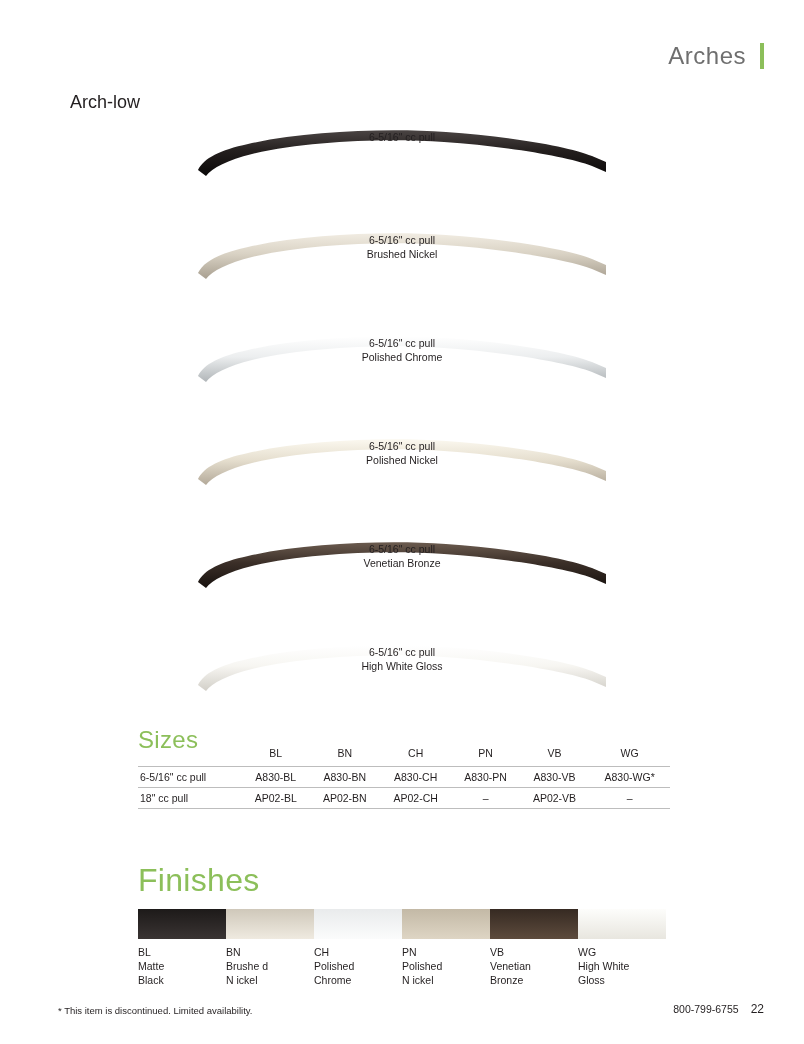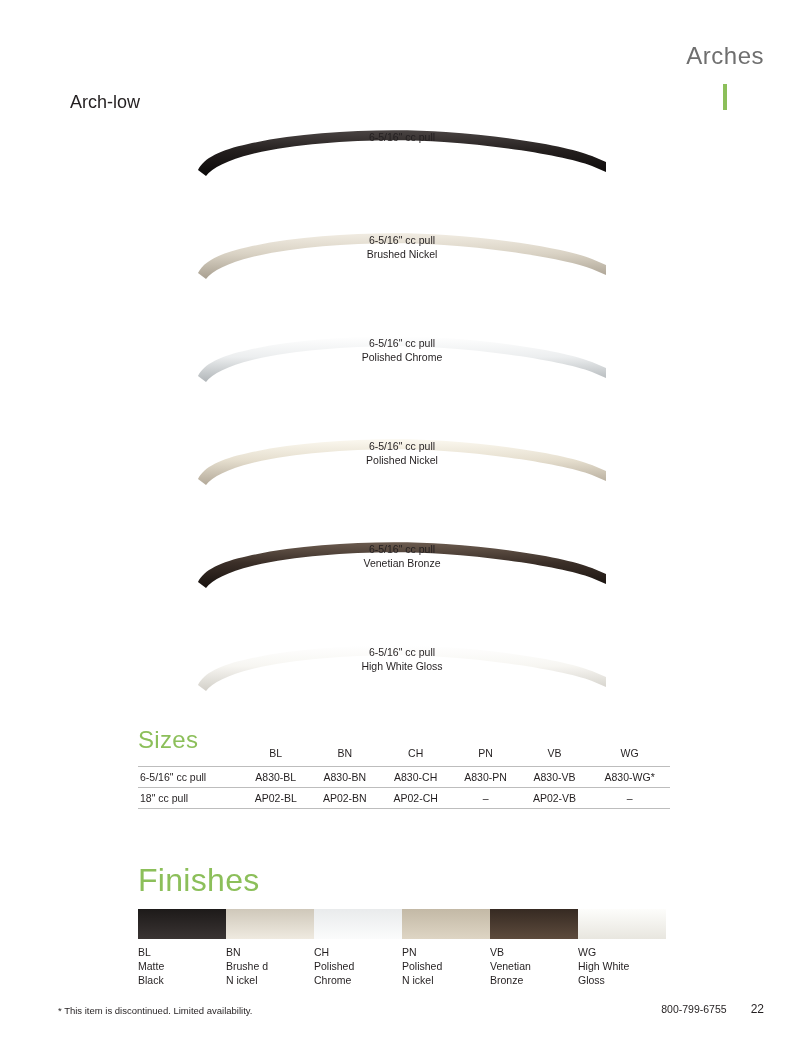--- a/index.html
+++ b/index.html
@@ -17,21 +17,20 @@
   }
 
   
   .page-header {
     position: absolute;
     top: 42px;
     right: 40px;
     display: flex;
     align-items: center;
     gap: 14px;
-    flex-direction: column;
   }
   .page-header .title {
     font-size: 24px;
     color: #6f6f6f;
     letter-spacing: 0.5px;
   }
   .page-header .rule {
     width: 4px;
     height: 26px;
     background: #8cbf5a;
@@ -172,21 +171,21 @@
     text-align: center;
   }
   .footer-right {
     position: absolute;
     right: 40px;
     top: 1002px;
     font-size: 10.5px;
     color: #231f20;
     display: flex;
     align-items: baseline;
-    gap: 24px;
+    gap: 12px;
   }
   .footer-right .pageno {
     font-size: 12px;
   }
 </style>
 </head>
 <body>
 
 <div class="page-header">
   <div class="title">Arches</div>

